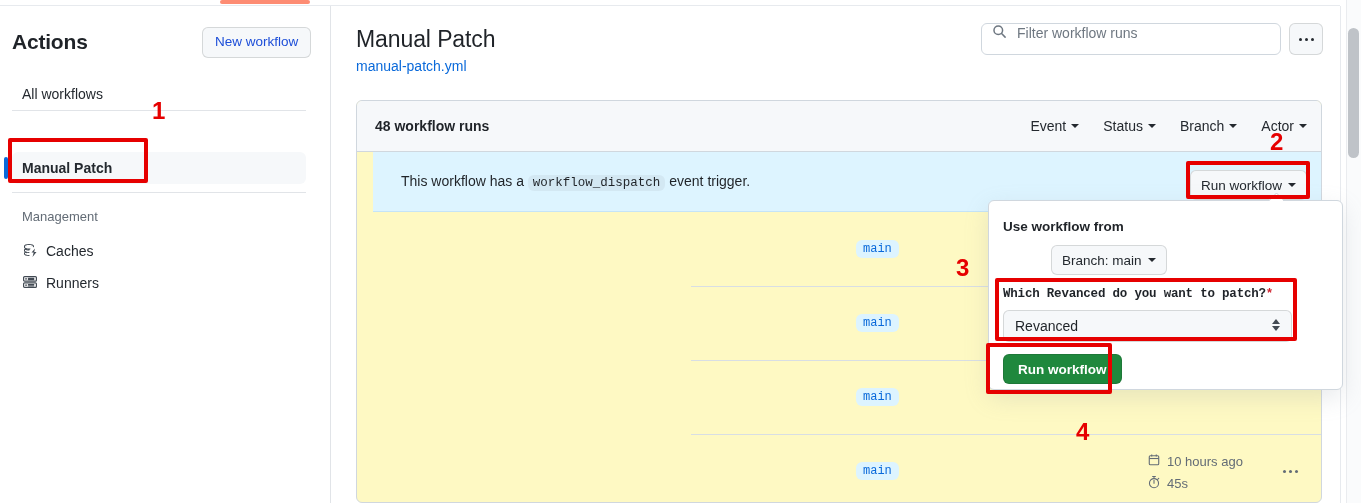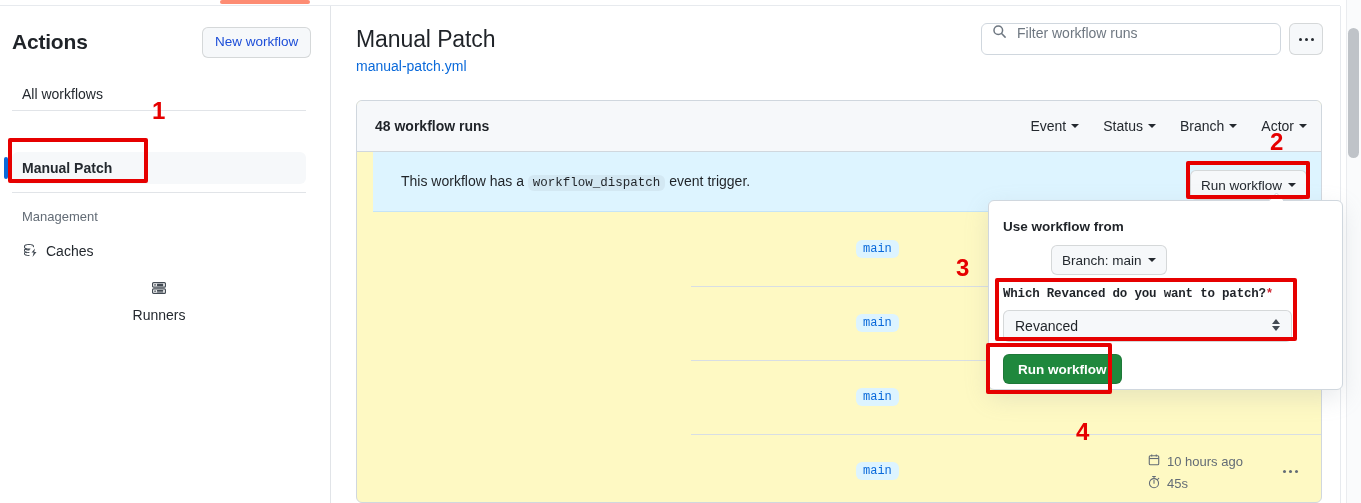--- a/index.html
+++ b/index.html
@@ -66,21 +66,21 @@
   .mgmt-label {
     position: absolute; left: 22px; top: 203px;
     font-size: 13px; color: #636c76; font-weight: 400;
   }
   .nav-icon-item {
     position: absolute; left: 12px; width: 294px; height: 30px;
     display: flex; align-items: center; gap: 8px; padding: 0 10px;
     font-size: 14px; color: #24292f; border-radius: 6px; cursor: pointer;
   }
   .nav-icon-item.caches { top: 230px; }
-  .nav-icon-item.runners { top: 274px; flex-direction: column; }
+  .nav-icon-item.runners { top: 262px; }
   .nav-icon-item svg { flex: 0 0 auto; }
 
   
   .main { position: absolute; left: 340px; top: 6px; width: 1000px; height: 497px; }
   .page-title {
     position: absolute; left: 16px; top: 20px;
     font-size: 23px; font-weight: 400; color: #1F2328; letter-spacing: -0.1px;
   }
   .page-subtitle {
     position: absolute; left: 16px; top: 52px;

